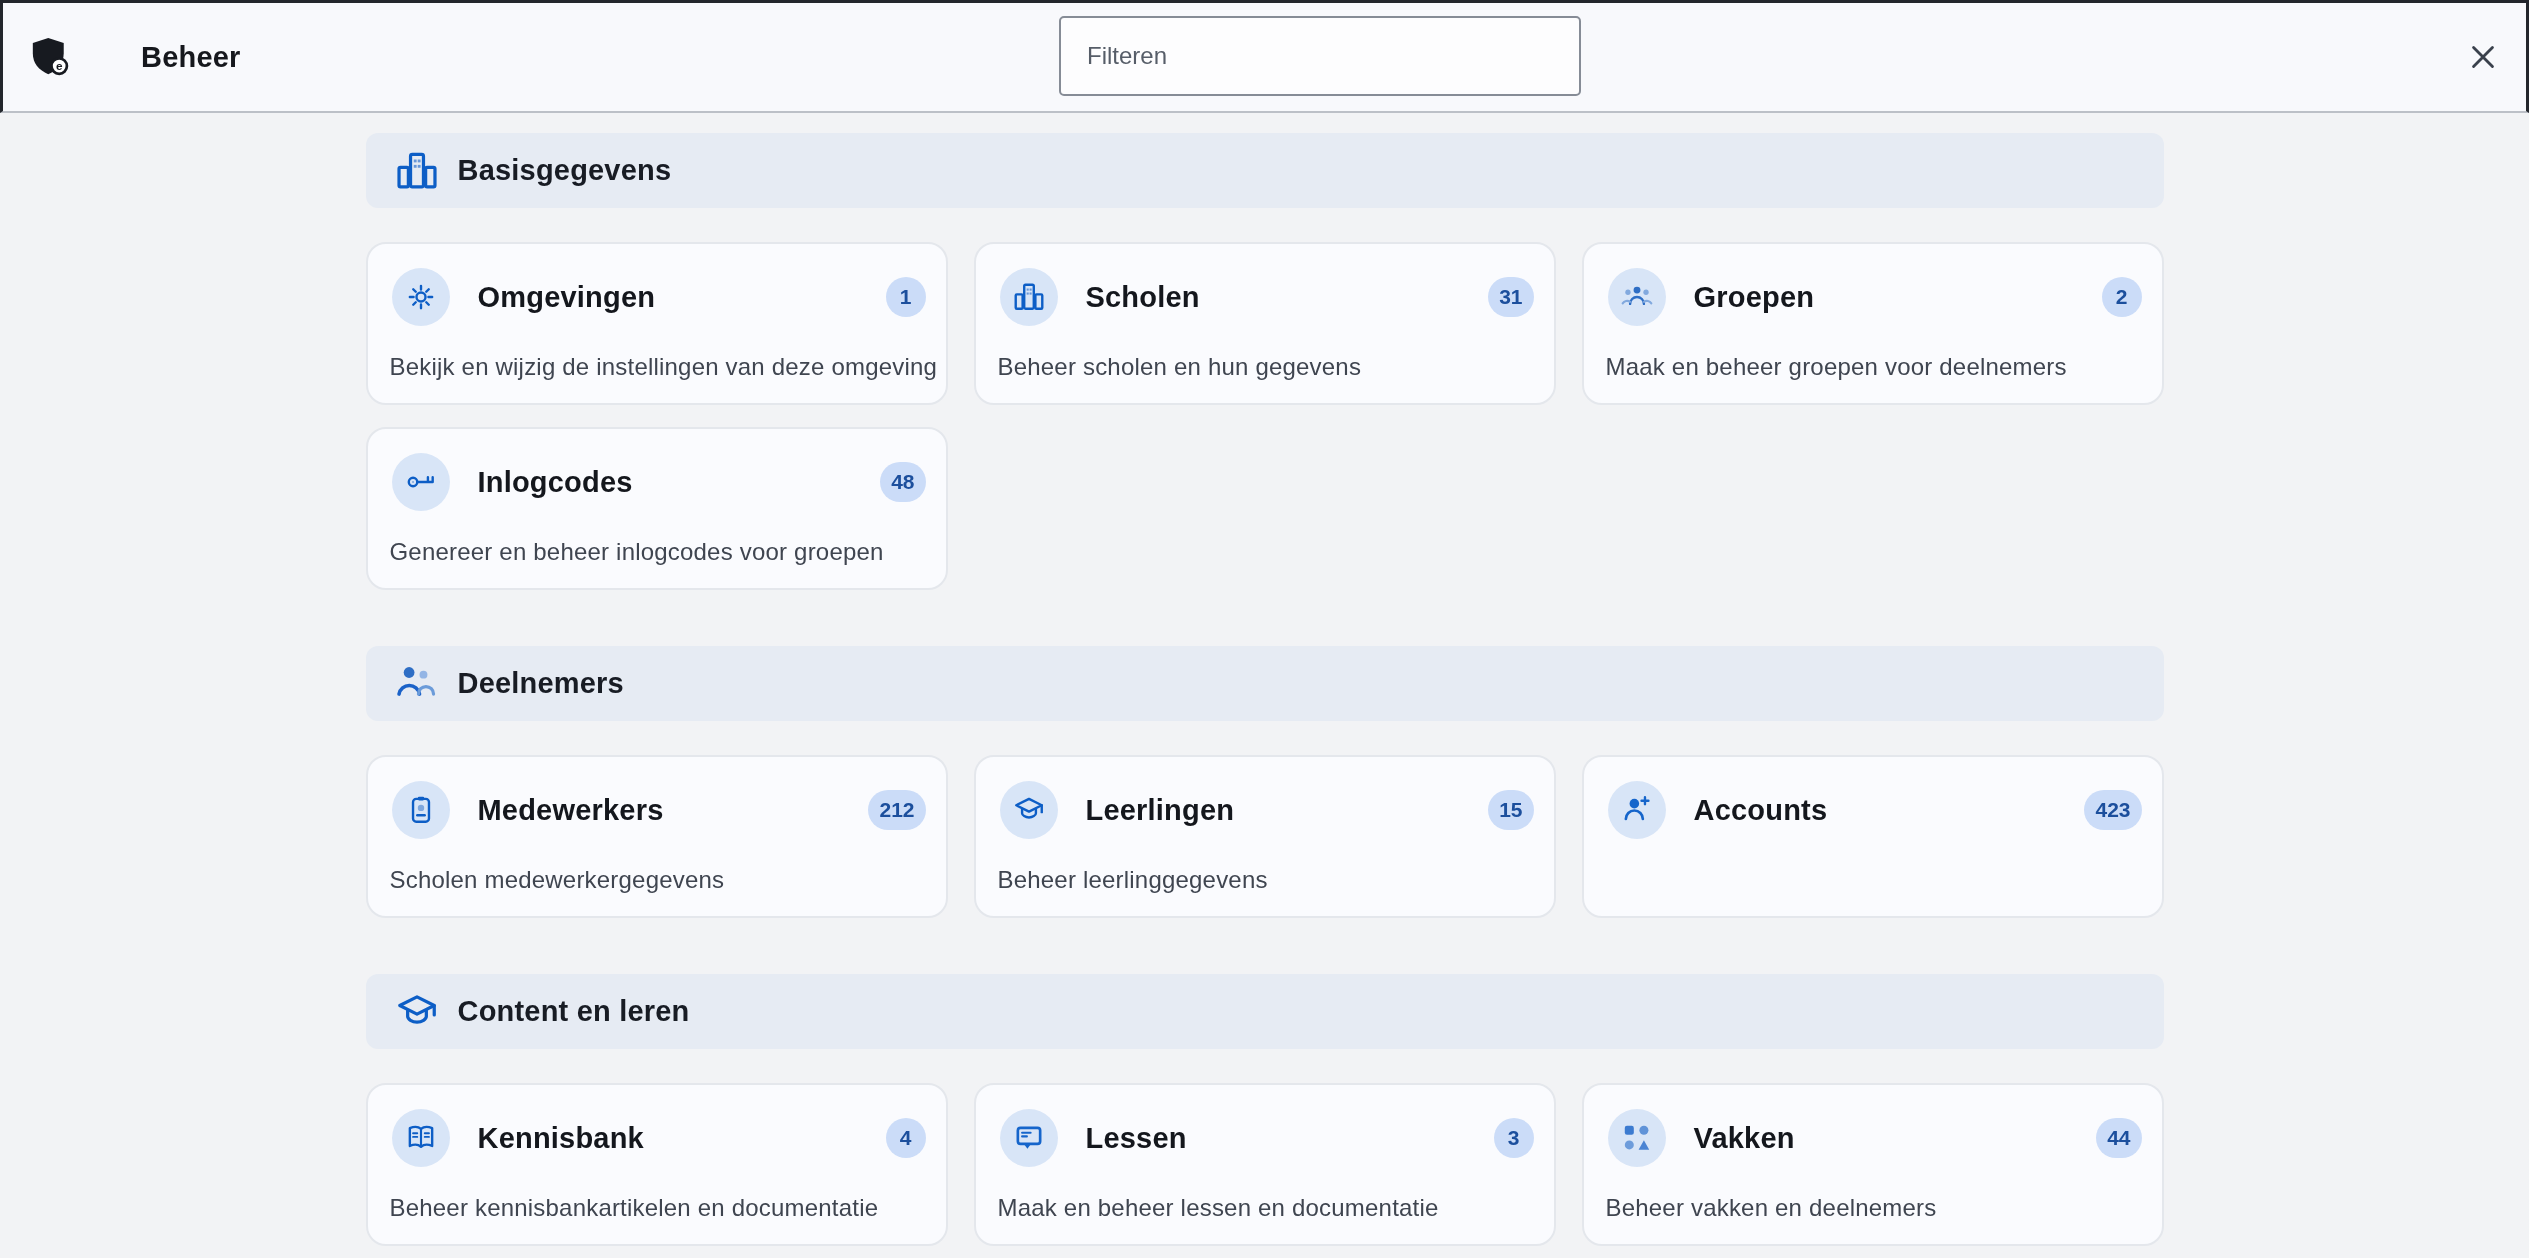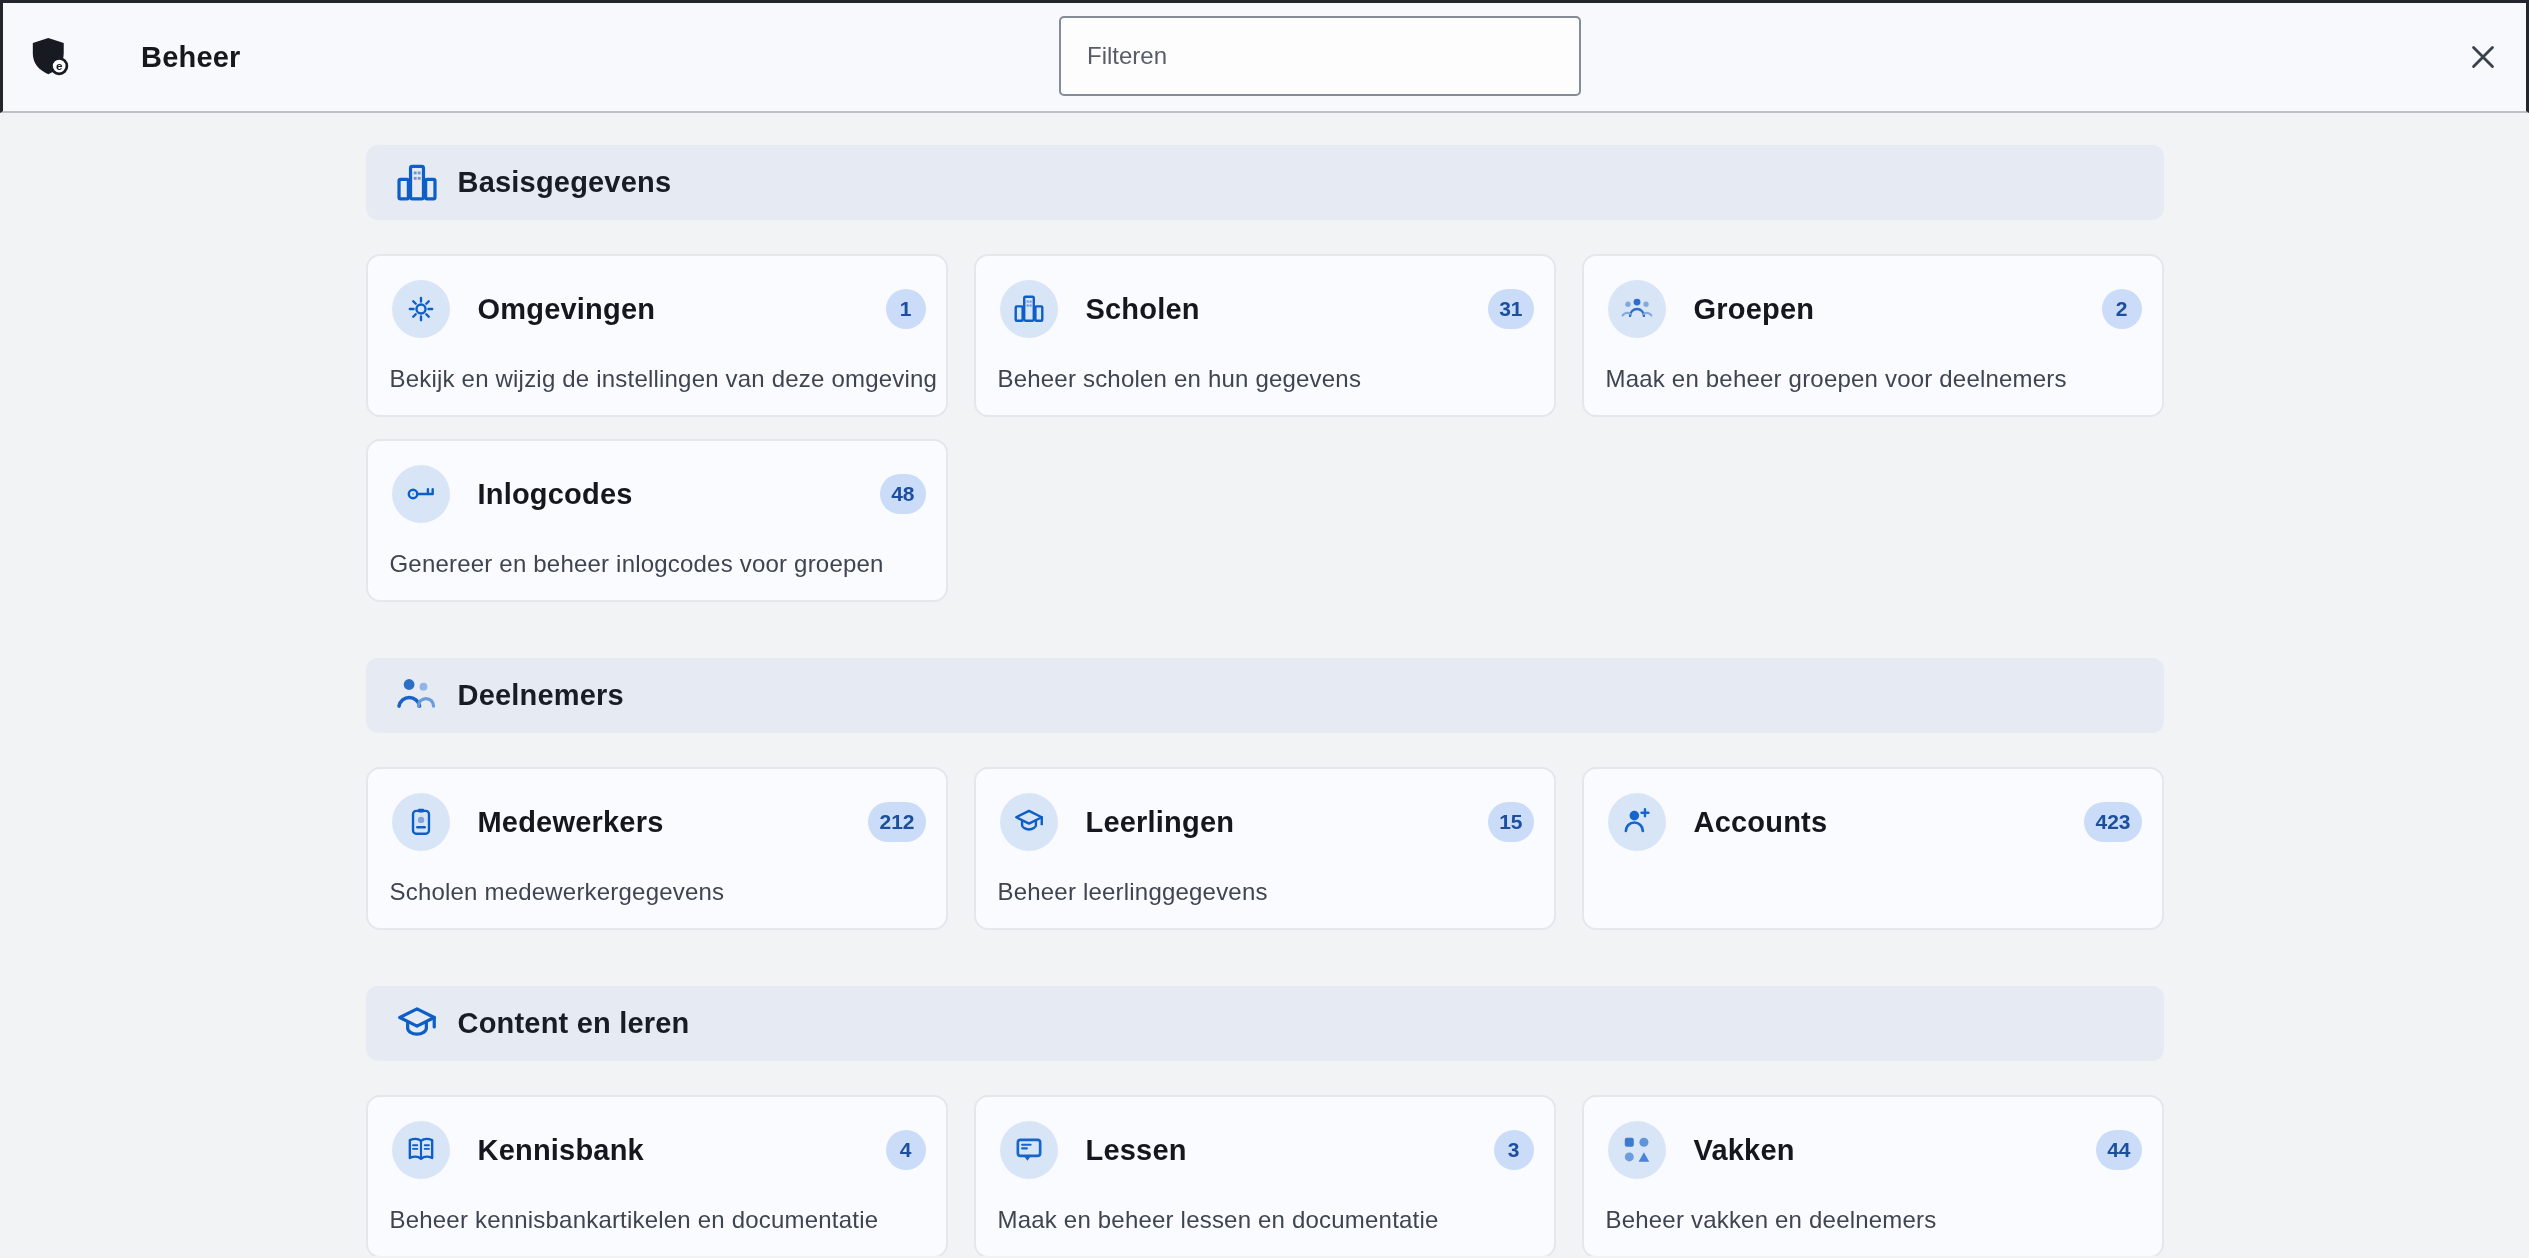--- a/index.html
+++ b/index.html
@@ -31,36 +31,36 @@
     font-size:24px; color:#3c424c; padding:0 26px; outline:none;
   }
   .filter-input::placeholder { color:#565d68; opacity:1; }
   .close-btn {
     position:absolute; left:2452px; top:27px; width:56px; height:56px;
     background:transparent; border:none; cursor:pointer;
     display:flex; align-items:center; justify-content:center;
   }
   
   .content { height:1143px; overflow:hidden; }
-  .container { width:1798px; margin:0 auto; padding-top:32px; }
+  .container { width:1798px; margin:0 auto; padding-top:20px; }
   .section + .section { margin-top:56px; }
   .section-header {
     height:75px; background:#e6ebf3; border-radius:12px;
     display:flex; align-items:center; gap:18px; padding:0 0 0 28px;
   }
   .section-icon { width:46px; height:46px; flex:0 0 46px; }
   .section-icon svg { width:46px; height:46px; display:block; }
   .section-title { font-size:29px; font-weight:700; color:#181c24; letter-spacing:.2px; }
   .cards {
     margin-top:34px;
     display:grid; grid-template-columns:repeat(3,1fr); gap:22px 26px;
   }
   .card {
     position:relative; height:163px;
-    background:#fafbfe; border:2px solid #e4e7ec; border-radius:14px;
+    background:#fafbfe; border:2px solid #e4e7ec; border-radius:20px;
     cursor:pointer;
   }
   .card-top {
     position:absolute; left:24px; right:20px; top:24px; height:58px;
     display:flex; align-items:center;
   }
   .card-icon {
     width:58px; height:58px; flex:0 0 58px; border-radius:50%;
     background:#d8e5f7; display:flex; align-items:center; justify-content:center;
     margin-right:28px;

